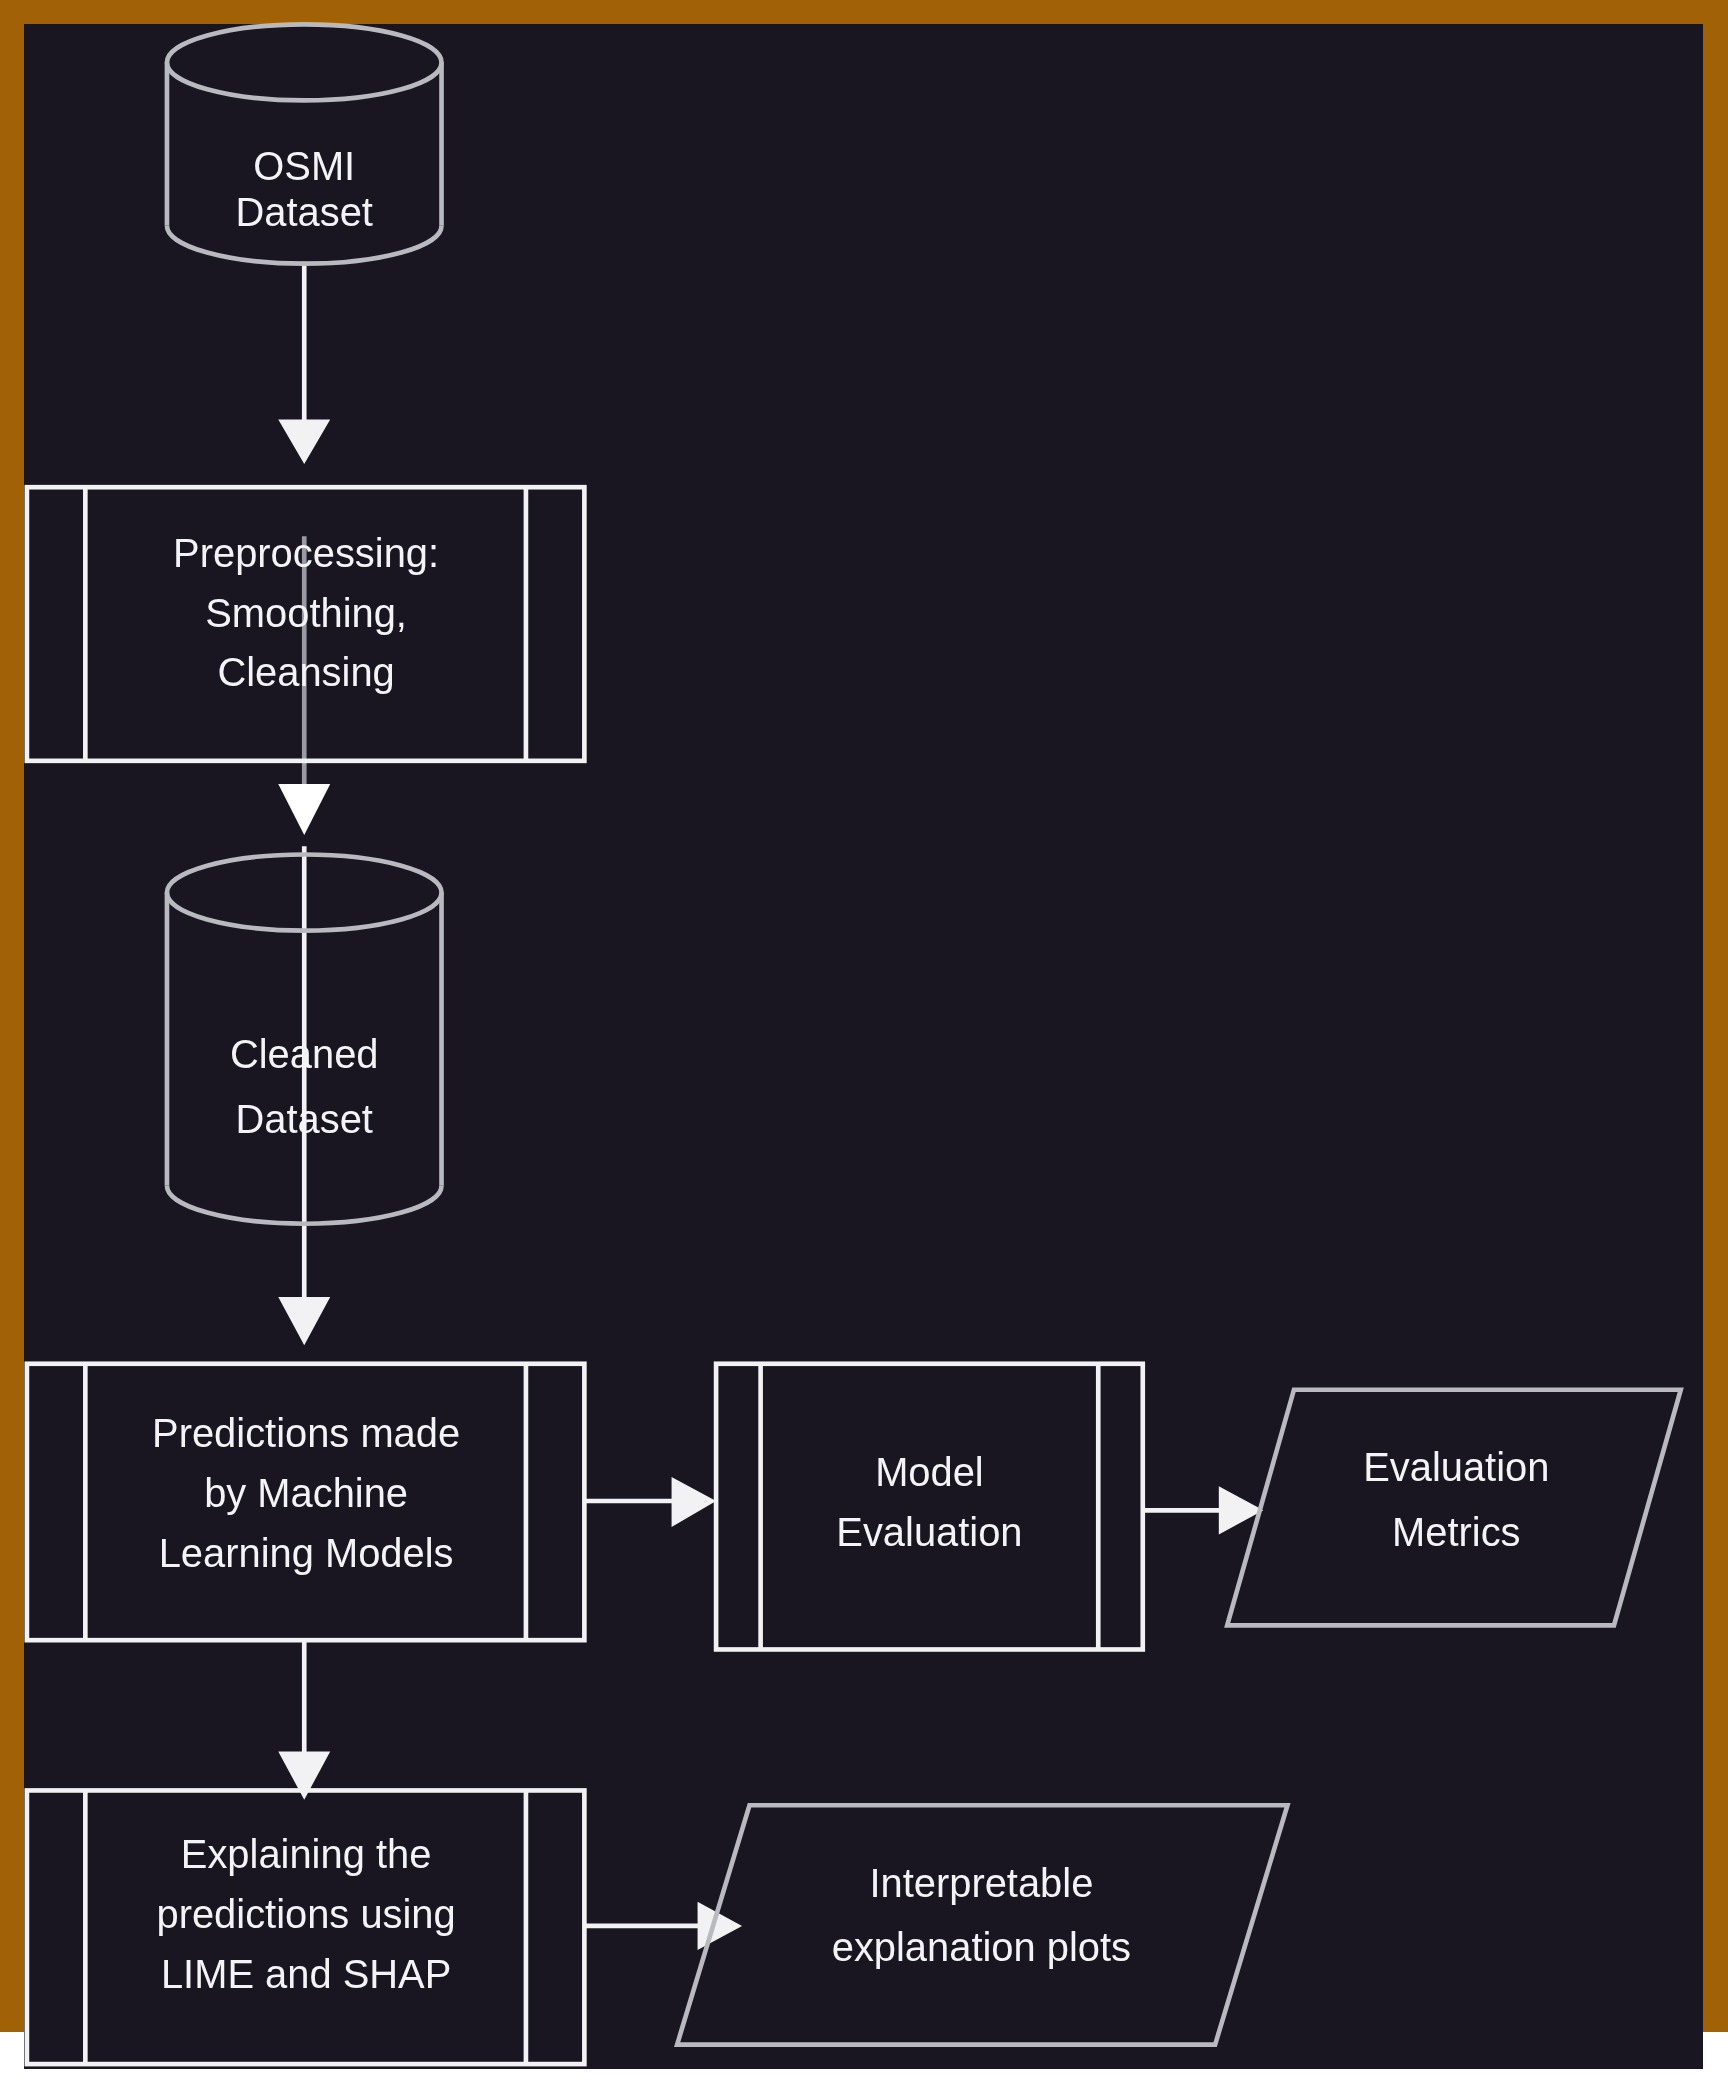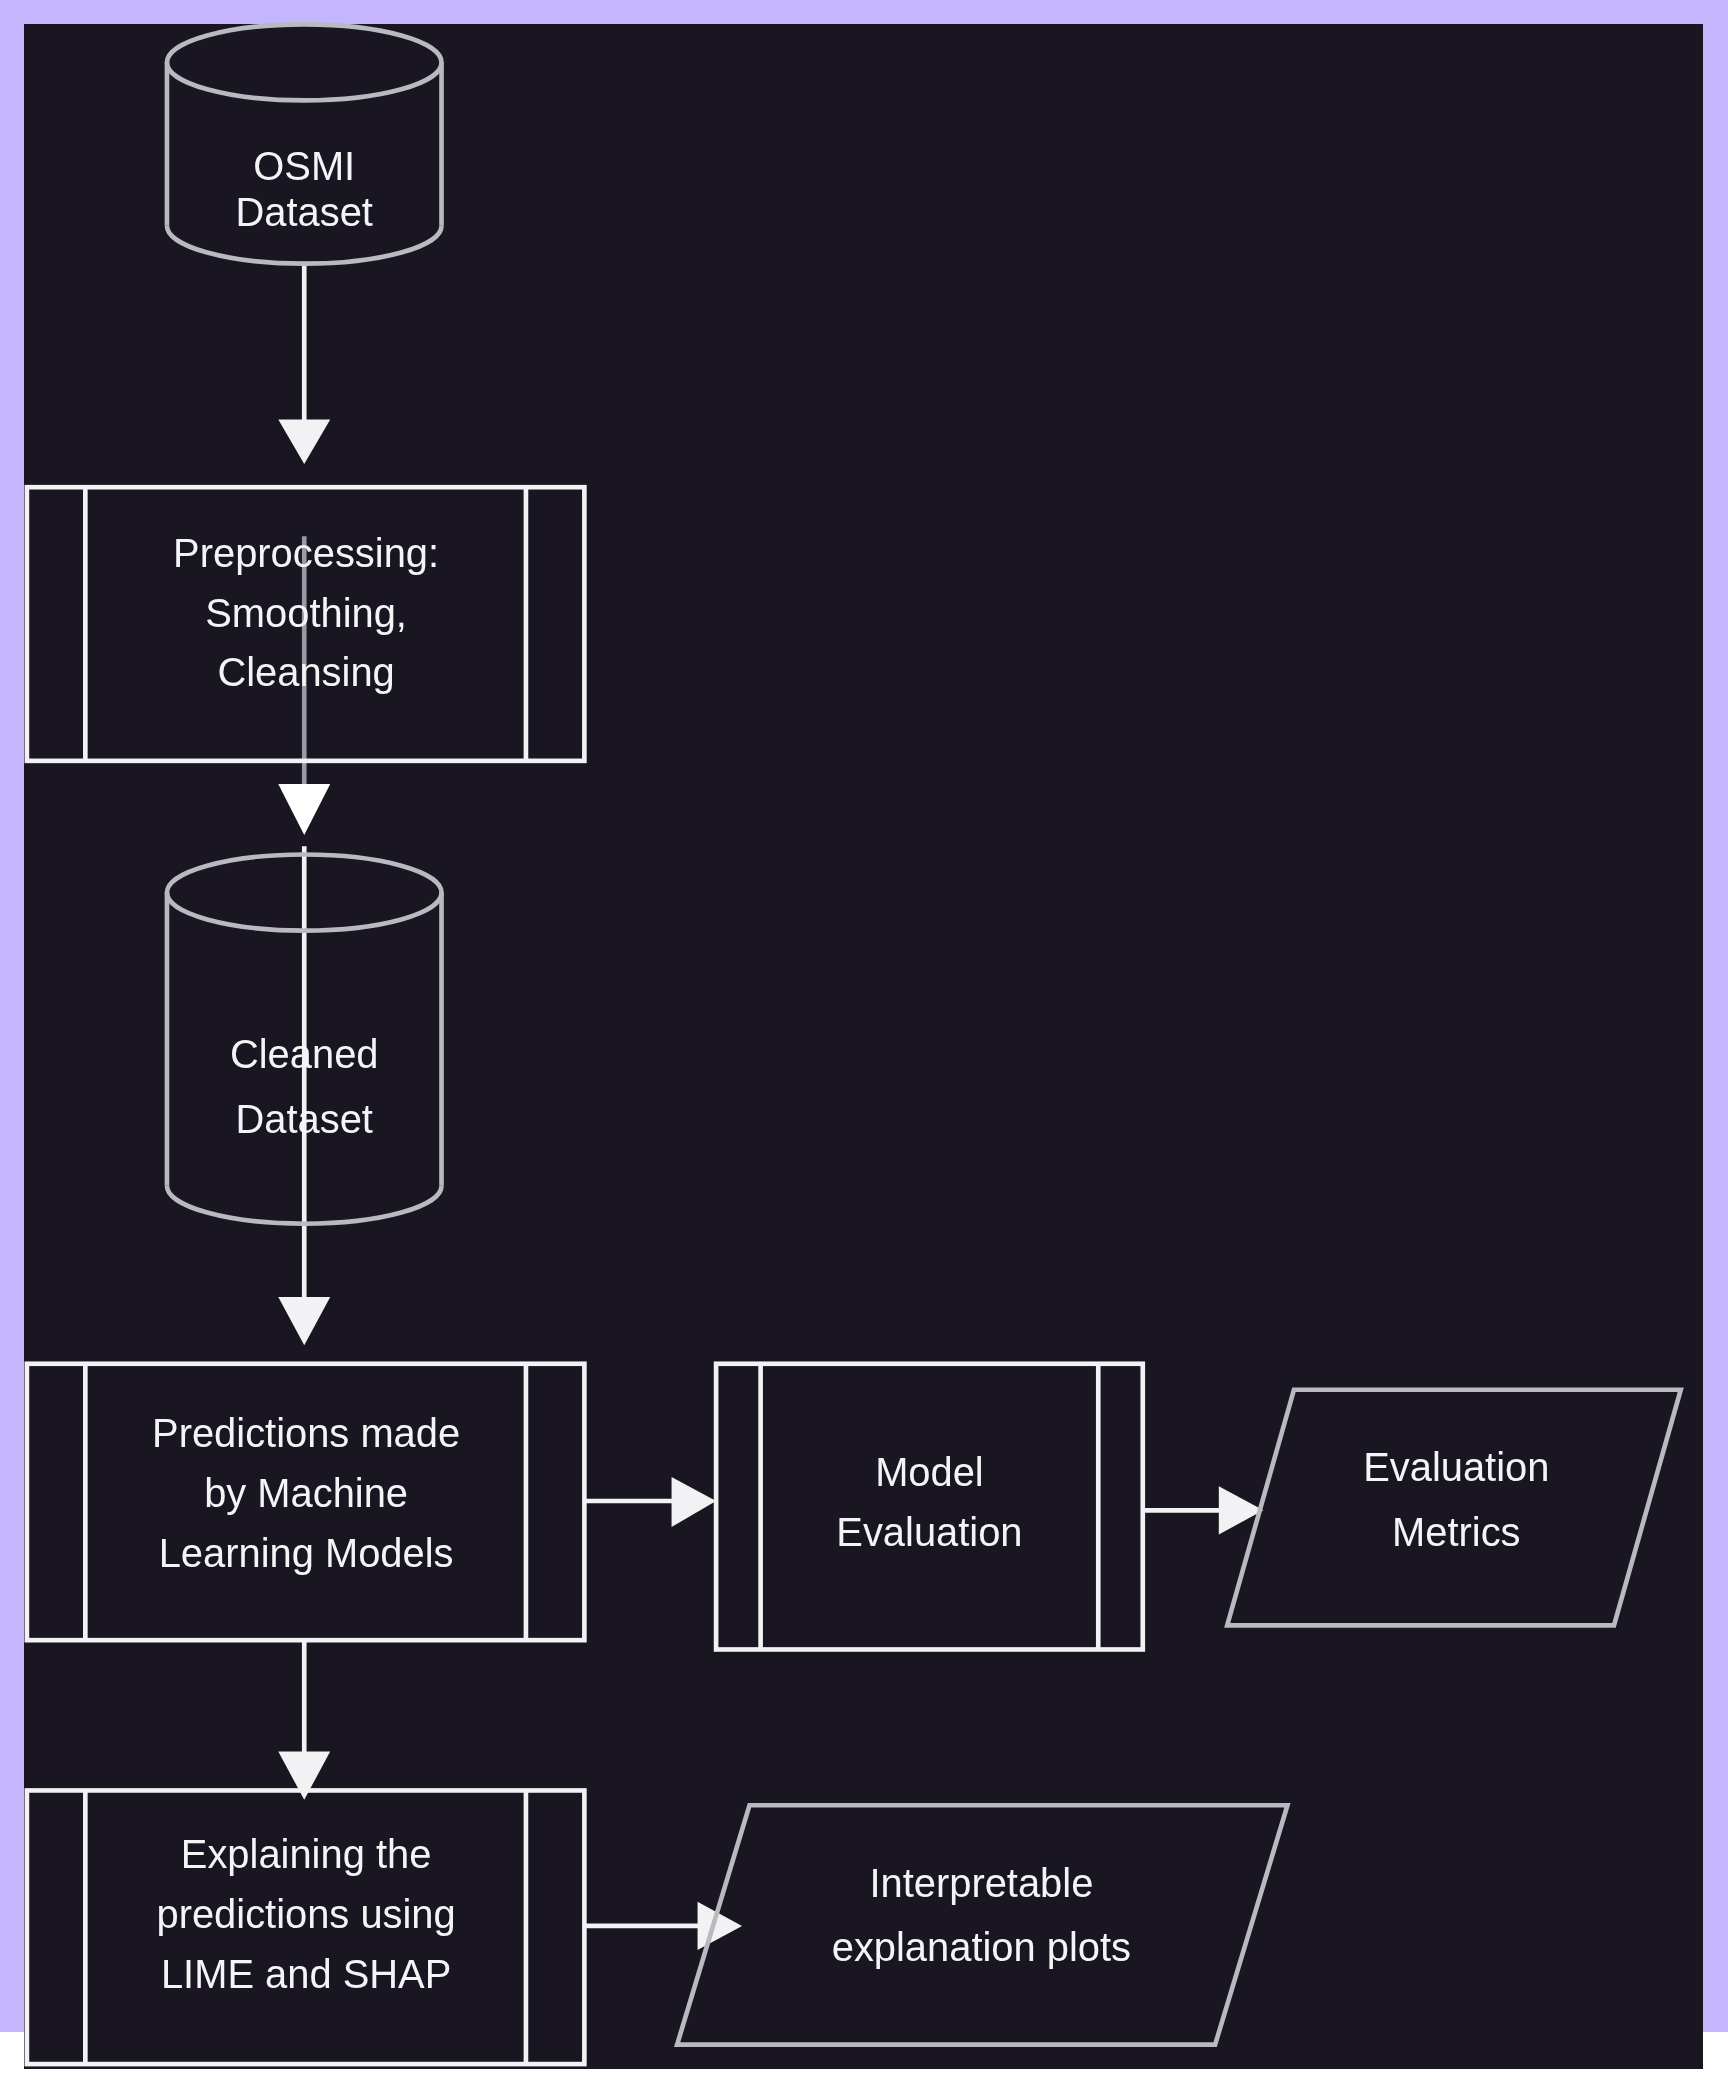--- a/index.html
+++ b/index.html
@@ -10,21 +10,21 @@
   body {
     width: 1729px;
     height: 2094px;
     font-family: "Liberation Sans", sans-serif;
     overflow: hidden;
   }
   #diagram-root {
     position: relative;
     width: 1729px;
     height: 2032px;
-    background: #c4b5fd;
+    background: #a16207;
   }
   #canvas {
     position: absolute;
     left: 24px;
     top: 24px;
     width: 1679px;
     height: 2045px;
     background: #191621;
   }
   svg.flow {

